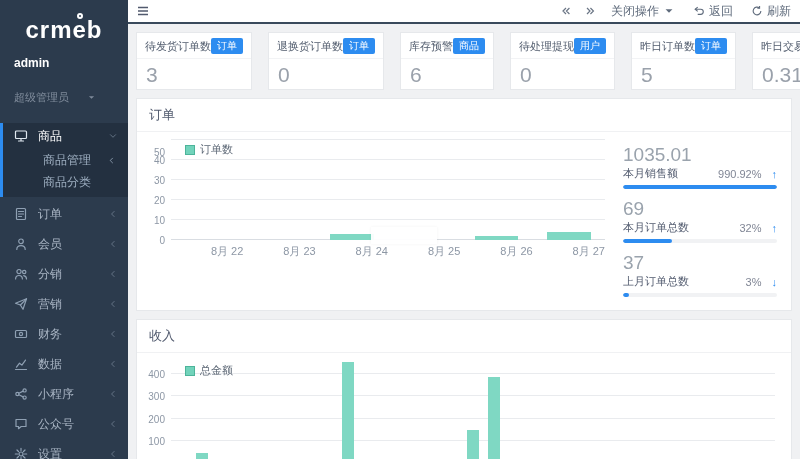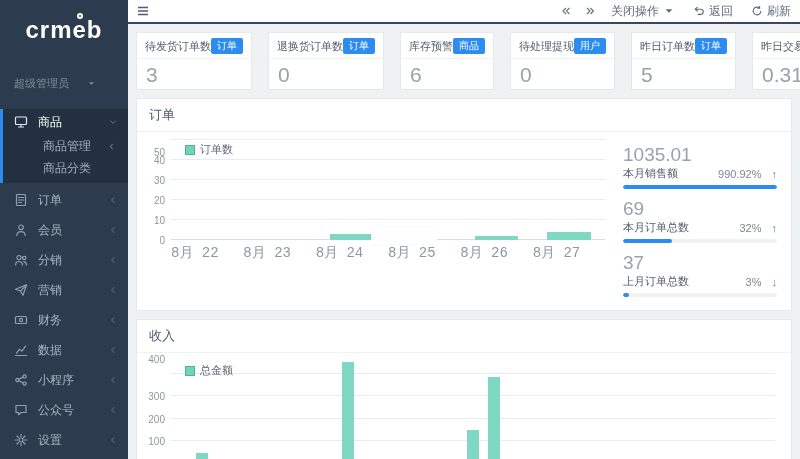--- a/index.html
+++ b/index.html
@@ -57,21 +57,21 @@
 
   .chart-wrap { flex:1; min-width:0; position:relative; }
   .plot { position:relative; margin-left:28px; margin-right:4px; }
   .gridline { position:absolute; left:0; right:0; height:1px; background:#e9ebee; }
   .gridline.zero { background:#d9dde2; }
   .ytick { position:absolute; right:100%; margin-right:6px; transform:translateY(-50%); font-size:10px; color:#8d97a5; }
   .bars { position:absolute; left:0; right:0; bottom:0; top:0; display:flex; align-items:flex-end; }
   .bar-slot { flex:1; display:flex; justify-content:center; align-items:flex-end; height:100%; }
   .bar { width:60%; max-width:44px; background:#7fd8c3; }
   .xlabels { display:flex; margin-left:28px; margin-right:4px; }
-  .xlabel { flex:1; text-align:left; font-size:14px; color:#8d97a5; white-space:nowrap; padding-top:4px;font-family:Liberation Mono, monospace; }
+  .xlabel { flex:1; text-align:right; font-size:11px; color:#8d97a5; white-space:nowrap; padding-top:4px; }
   .legend { position:absolute; top:2px; left:14px; display:flex; align-items:center; gap:5px; z-index:3; }
   .legend-swatch { width:10px; height:10px; background:#72d3bb; border:1px solid #4db49a; }
   .legend-label { font-size:11px; color:#5c6775; }
   .tooltip-artifact { position:absolute; width:66px; height:17px; bottom:-4px; left:46%;
     background:rgba(255,255,255,0.94); box-shadow:0 0 3px rgba(0,0,0,0.05); z-index:2; }
 
   
   .order-stats { width:170px; flex:none; padding:4px 2px 0 14px; }
   .ostat { margin-bottom:9px; }
   .ostat-value { font-size:19px; color:#9aa3ad; line-height:21px; }
@@ -90,20 +90,21 @@
 <div class="app">
 
   <aside class="sidebar">
     <div class="logo">
       <span class="logo-text">
         <span>crmeb</span>
         <span class="logo-ring"></span>
       </span>
     </div>
     <div class="user-block">
+      <div class="user-name">admin</div>
       <div class="user-role">
         <span>超级管理员</span>
         <svg width="9" height="9" viewBox="0 0 14 14">
             <path d="M3 5h8l-4 4z" fill="currentColor"></path>
           </svg>
       </div>
     </div>
     <nav class="menu" id="side-menu">
         <div class="menu-group active">
           <div class="menu-item parent">
@@ -482,21 +483,21 @@
           <div class="chart-wrap" id="chart-income">
               <div class="plot" style="height: 102px;">
                 <span class="ytick" style="bottom: 0px; transform: translateY(50%);">0</span>
                 <div class="gridline" style="bottom: 22.1739px;"></div>
                 <span class="ytick" style="bottom: 22.1739px; transform: translateY(50%);">100</span>
                 <div class="gridline" style="bottom: 44.3478px;"></div>
                 <span class="ytick" style="bottom: 44.3478px; transform: translateY(50%);">200</span>
                 <div class="gridline" style="bottom: 66.5217px;"></div>
                 <span class="ytick" style="bottom: 66.5217px; transform: translateY(50%);">300</span>
                 <div class="gridline" style="bottom: 88.6957px;"></div>
-                <span class="ytick" style="bottom: 104px; transform: translateY(50%); margin-left: 20px;">400</span>
+                <span class="ytick" style="bottom: 89px; transform: translateY(50%); margin-left: 20px;">400</span>
                 <div class="bars">
                   <div class="bar-slot"></div>
                   <div class="bar-slot">
                     <div class="bar" style="height: 9.97826px;"></div>
                   </div>
                   <div class="bar-slot"></div>
                   <div class="bar-slot"></div>
                   <div class="bar-slot"></div>
                   <div class="bar-slot"></div>
                   <div class="bar-slot"></div>

